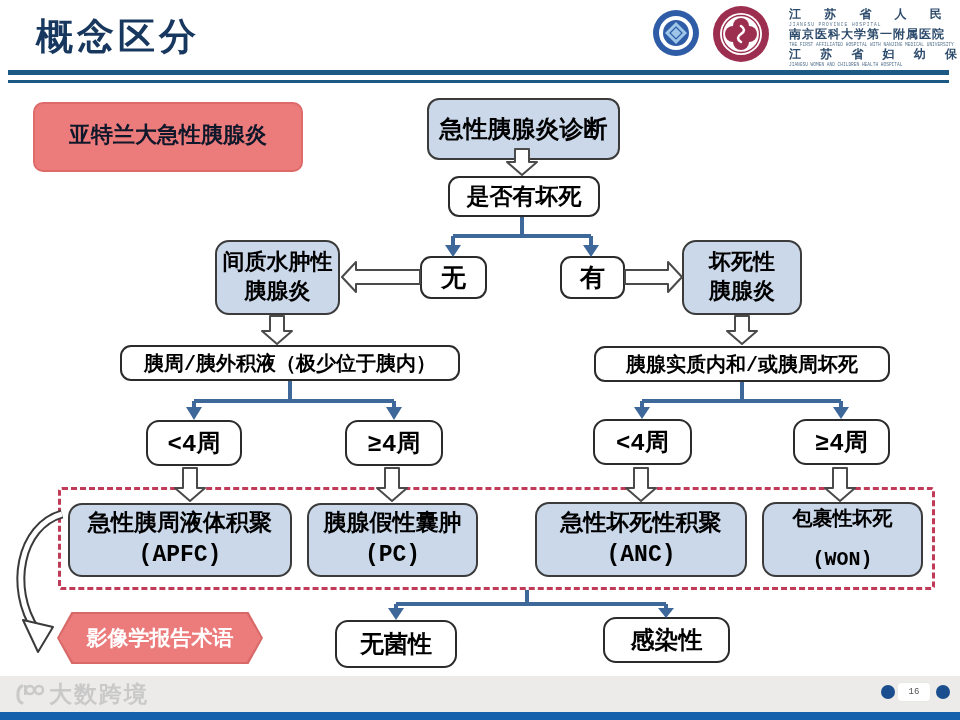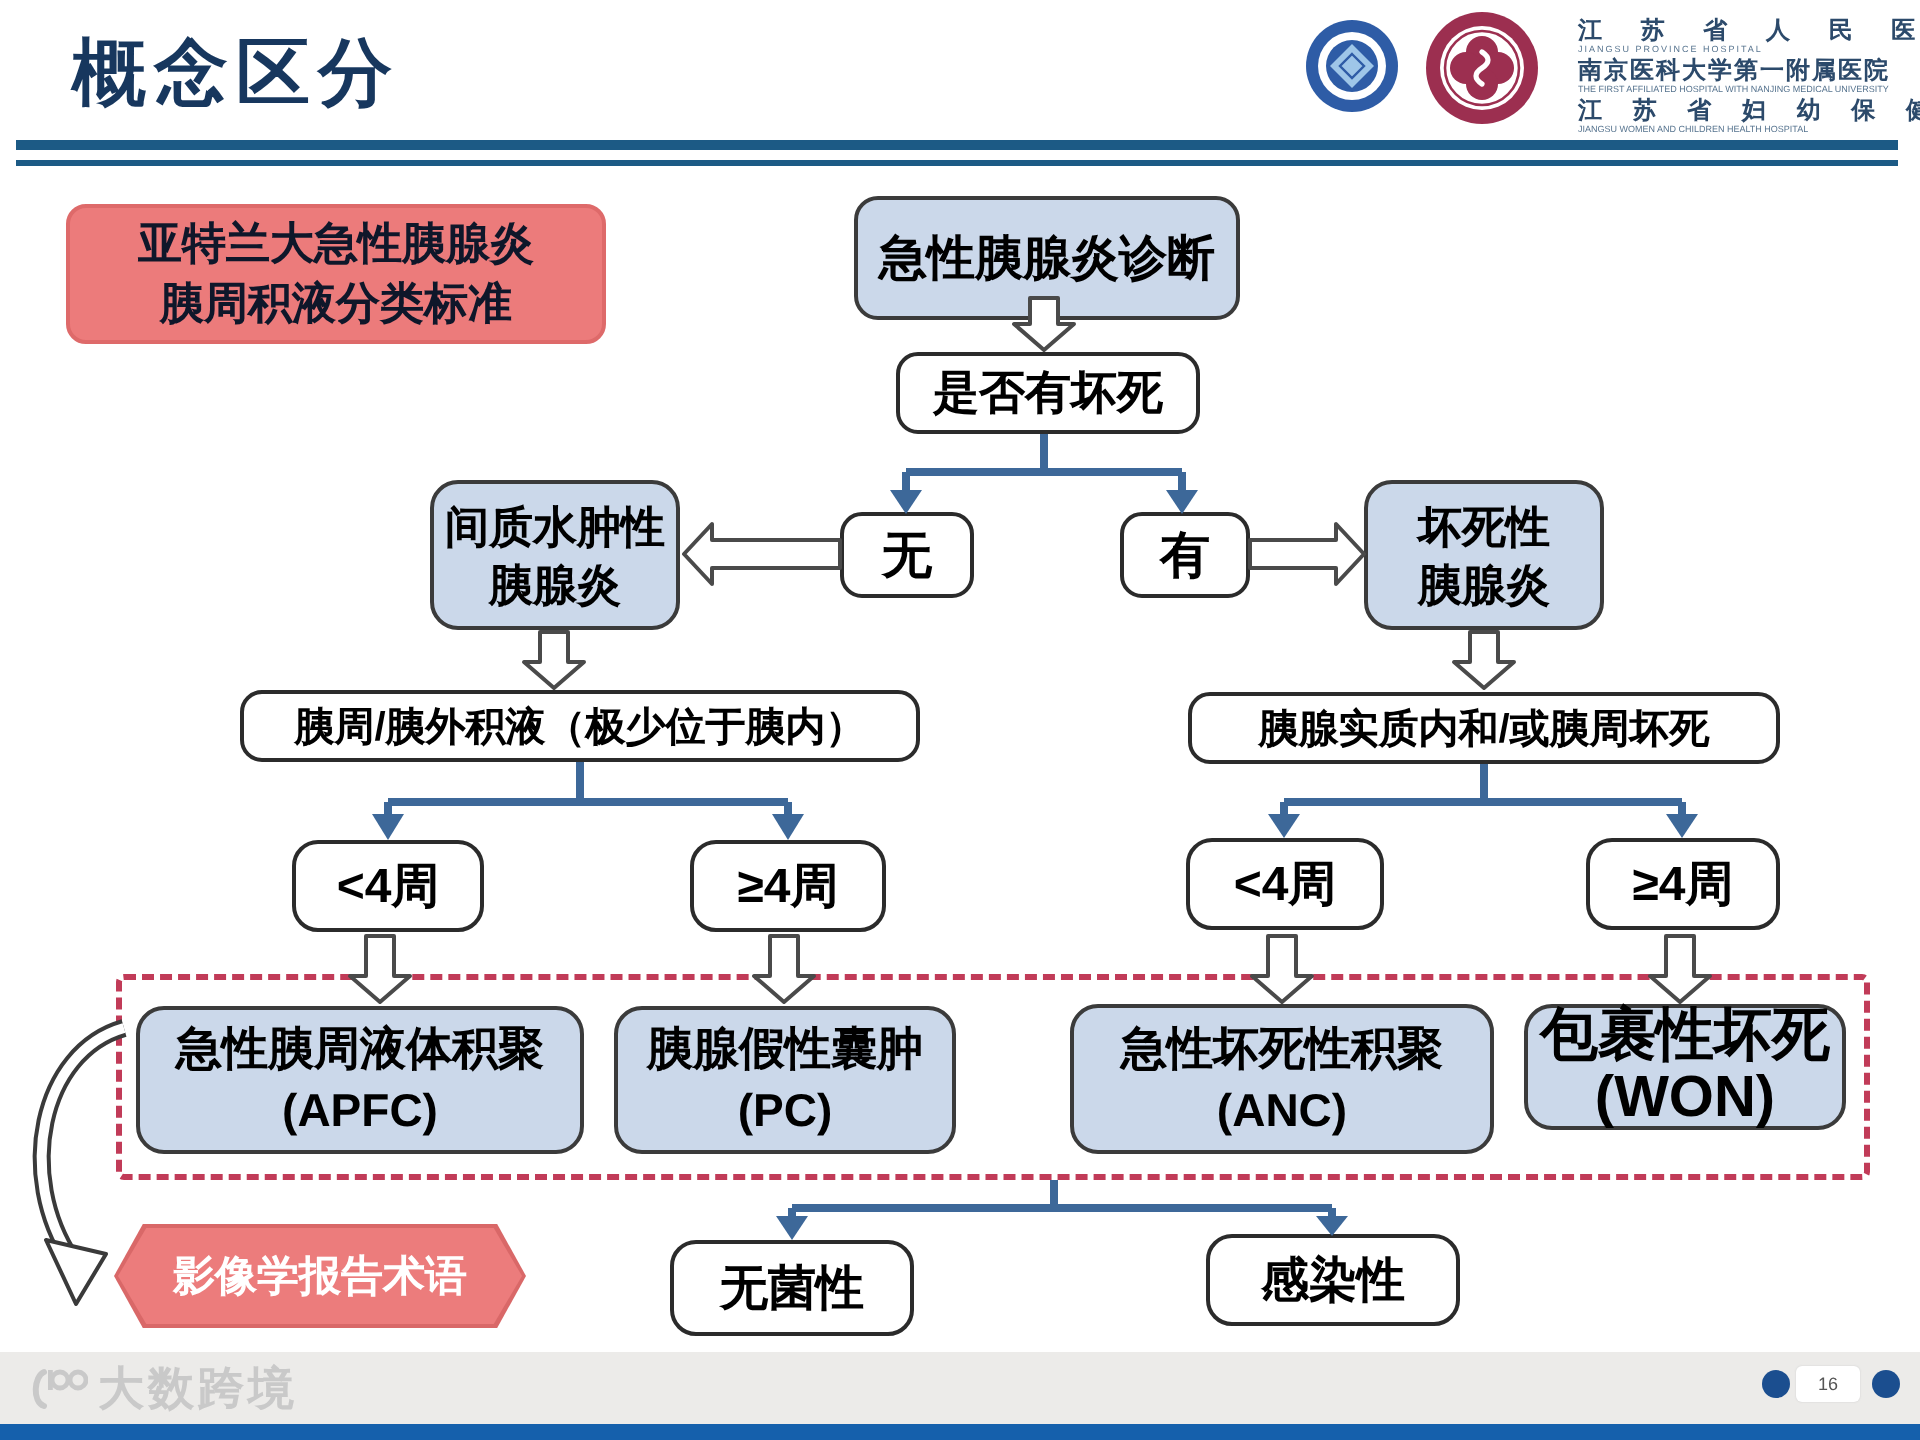--- a/index.html
+++ b/index.html
@@ -1,18 +1,18 @@
 <!DOCTYPE html>
 <html><head>
 <meta charset="utf-8">
 <style>
   * { margin:0; padding:0; box-sizing:border-box; }
   html,body { width:960px; height:720px; }
   body { font-family:"Liberation Sans","DejaVu Sans",sans-serif; background:#fff; }
-  .slide { position:relative; width:960px; height:720px; background:#fff; overflow:hidden; }
+  .slide { position:relative; width:960px; height:720px; background:#fff; overflow:hidden;font-family:Liberation Mono, monospace; }
 
   .abs { position:absolute; }
 
   
   .title { left:36px; top:12px; font-size:37px; font-weight:bold; color:#17375E; letter-spacing:4px; }
   .rule-top { left:8px; top:70px; width:941px; height:5px; background:#1C5A85; }
   .rule-bot { left:8px; top:80px; width:941px; height:3px; background:#1C5A85; }
 
   .hosp-text { left:789px; top:9px; width:166px; color:#2C4A6B; }
   .hosp-zh { font-weight:bold; font-size:12px; white-space:nowrap; line-height:13px; }
@@ -81,21 +81,20 @@
     <div class="hosp-zh" style="letter-spacing:8px;">江 苏 省 人 民 医 院</div>
     <div class="hosp-en">JIANGSU PROVINCE HOSPITAL</div>
     <div class="hosp-zh" style="letter-spacing:1px;">南京医科大学第一附属医院</div>
     <div class="hosp-en" style="letter-spacing:0;">THE FIRST AFFILIATED HOSPITAL WITH NANJING MEDICAL UNIVERSITY</div>
     <div class="hosp-zh" style="letter-spacing:6px;">江 苏 省 妇 幼 保 健 院</div>
     <div class="hosp-en" style="letter-spacing:0;">JIANGSU WOMEN AND CHILDREN HEALTH HOSPITAL</div>
   </div>
 
   <div class="bx tag">
     <div>亚特兰大急性胰腺炎</div>
-    <div>胰周积液分类标准</div>
   </div>
 
   <div class="abs dashed-group"></div>
 
   <div class="bx blue" style="left:427px; top:98px; width:193px; height:62px; font-size:24px; border-radius:12px;">
     <div>急性胰腺炎诊断</div>
   </div>
 
   <div class="bx white" style="left:448px; top:176px; width:152px; height:41px; font-size:23px;">
     <div>是否有坏死</div>
@@ -142,21 +141,21 @@
     <div>(APFC)</div>
   </div>
   <div class="bx blue" style="left:307px; top:503px; width:171px; height:74px; font-size:23px; line-height:31px;">
     <div>胰腺假性囊肿</div>
     <div>(PC)</div>
   </div>
   <div class="bx blue" style="left:535px; top:502px; width:212px; height:75px; font-size:23px; line-height:31px;">
     <div>急性坏死性积聚</div>
     <div>(ANC)</div>
   </div>
-  <div class="bx blue" style="left:762px; top:502px; width:161px; height:63px; font-size:29px; line-height:31px;">
+  <div class="bx blue" style="left:762px; top:502px; width:161px; height:75px; font-size:20px; line-height:31px;justify-content:space-between;">
     <div>包裹性坏死</div>
     <div>(WON)</div>
   </div>
 
   <div class="abs banner-outer">
     <div class="banner-inner">
       <span>影像学报告术语</span>
     </div>
   </div>
 

